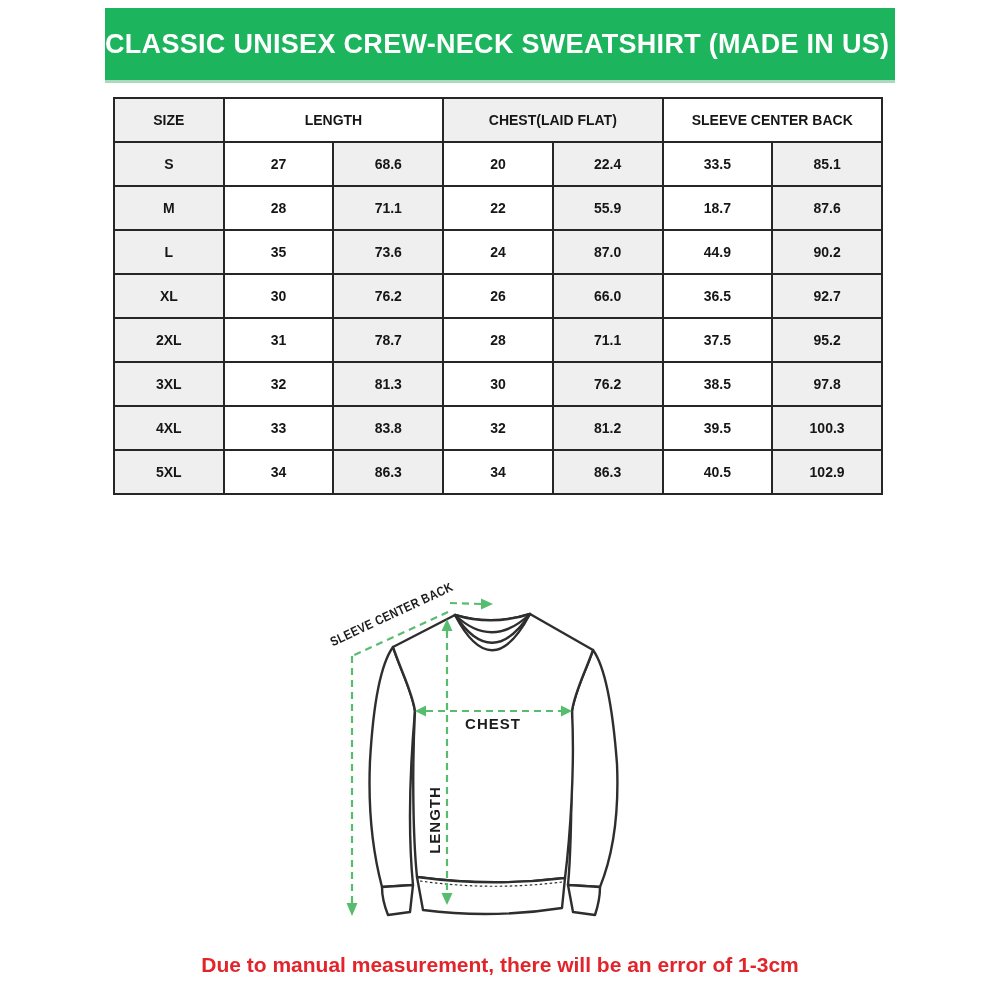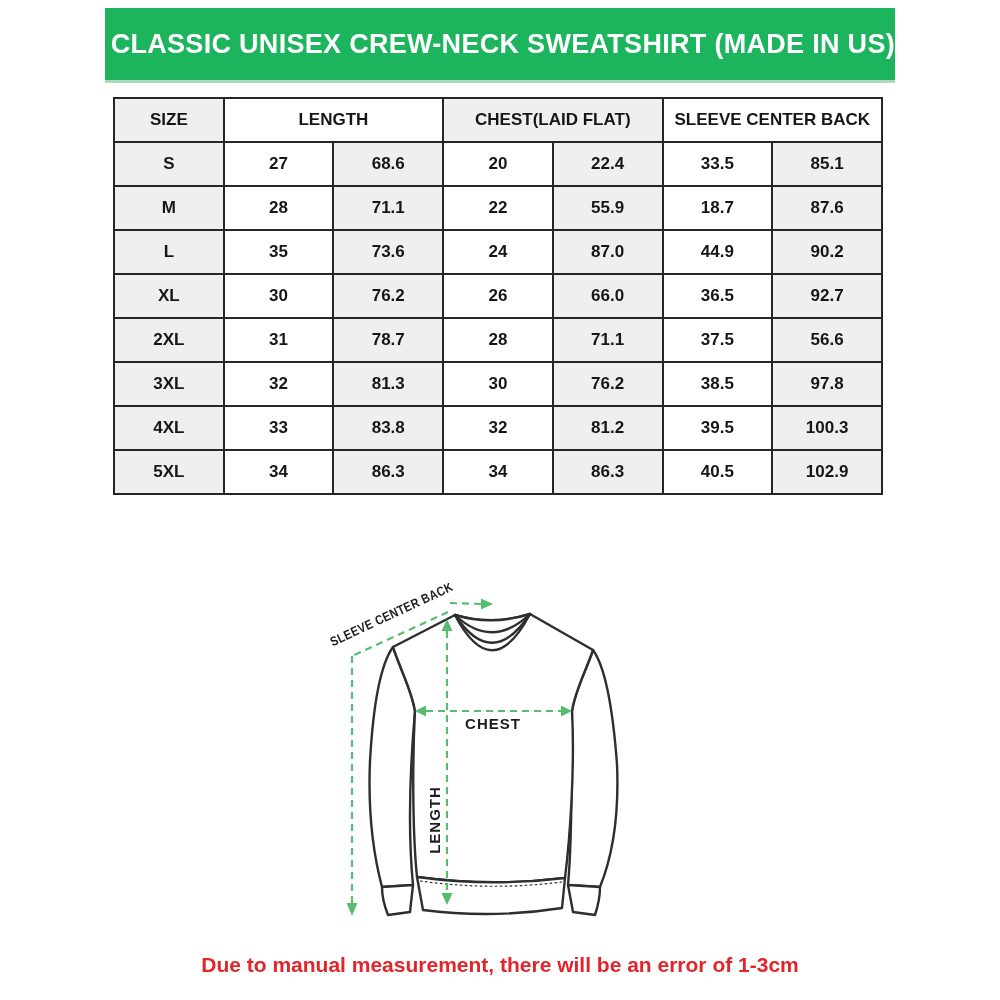--- a/index.html
+++ b/index.html
@@ -2,27 +2,27 @@
 <html><head>
 <meta charset="utf-8">
 <style>
   html,body{margin:0;padding:0;background:#ffffff;}
   body{width:1000px;height:1000px;position:relative;overflow:hidden;
        font-family:"Liberation Sans","DejaVu Sans",sans-serif;color:#1d1d1d;}
   .page{position:absolute;inset:0;background:#ffffff;}
 
   
   .banner{position:absolute;left:105px;top:8px;width:790px;height:72px;
-          background:#1cb45c;display:flex;align-items:center;justify-content:flex-end;
+          background:#1cb45c;display:flex;align-items:center;justify-content:flex-start;
           box-shadow:0 3px 0 rgba(13,142,72,.35);}
   .banner h1{margin:0;color:#ffffff;font-size:27px;font-weight:bold;letter-spacing:.3px;white-space:nowrap;}
 
   
   .size-table{position:absolute;left:113px;top:97px;width:770px;border-collapse:collapse;
-              table-layout:fixed;font-size:17px;font-weight:bold;}
+              table-layout:fixed;font-size:14px;font-weight:bold;}
   .size-table th,.size-table td{border:2px solid #262626;height:42px;text-align:center;
               vertical-align:middle;padding:0;font-weight:bold;color:#161616;}
   .size-table .group-row th{background:#efefef;}
   .size-table tr th:nth-child(odd){background:#efefef;}
   .size-table tr th:nth-child(even){background:#ffffff;}
   .size-table tbody td:nth-child(odd){background:#efefef;}
   .size-table tbody td:nth-child(even){background:#ffffff;}
 
   
   .diagram{position:absolute;left:330px;top:583px;width:350px;height:352px;}
@@ -92,21 +92,21 @@
           <td>36.5</td>
           <td>92.7</td>
         </tr>
         <tr>
           <td>2XL</td>
           <td>31</td>
           <td>78.7</td>
           <td>28</td>
           <td>71.1</td>
           <td>37.5</td>
-          <td>56.6</td>
+          <td>95.2</td>
         </tr>
         <tr>
           <td>3XL</td>
           <td>32</td>
           <td>81.3</td>
           <td>30</td>
           <td>76.2</td>
           <td>38.5</td>
           <td>97.8</td>
         </tr>

